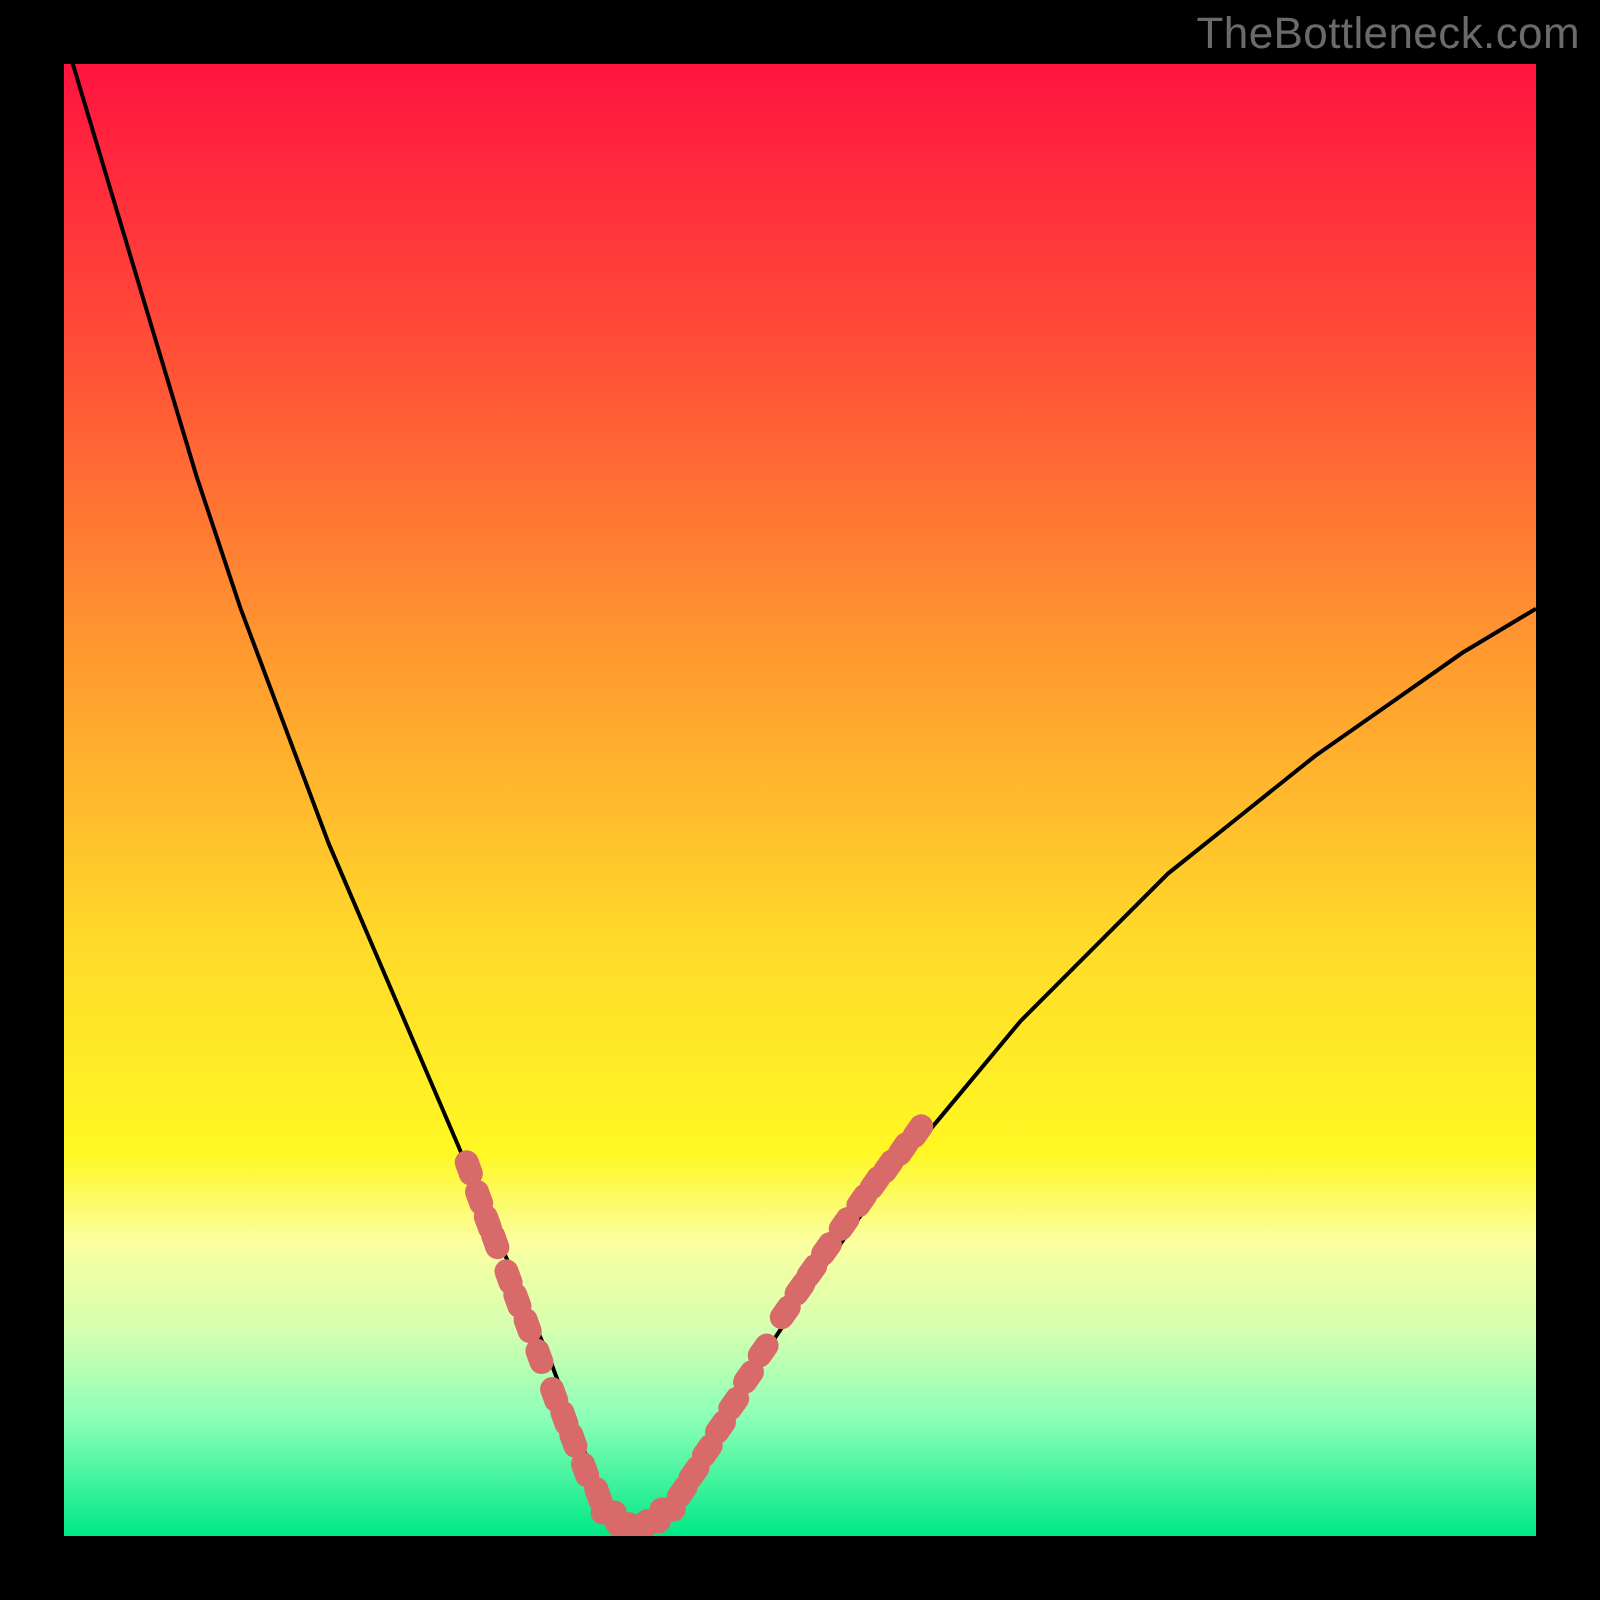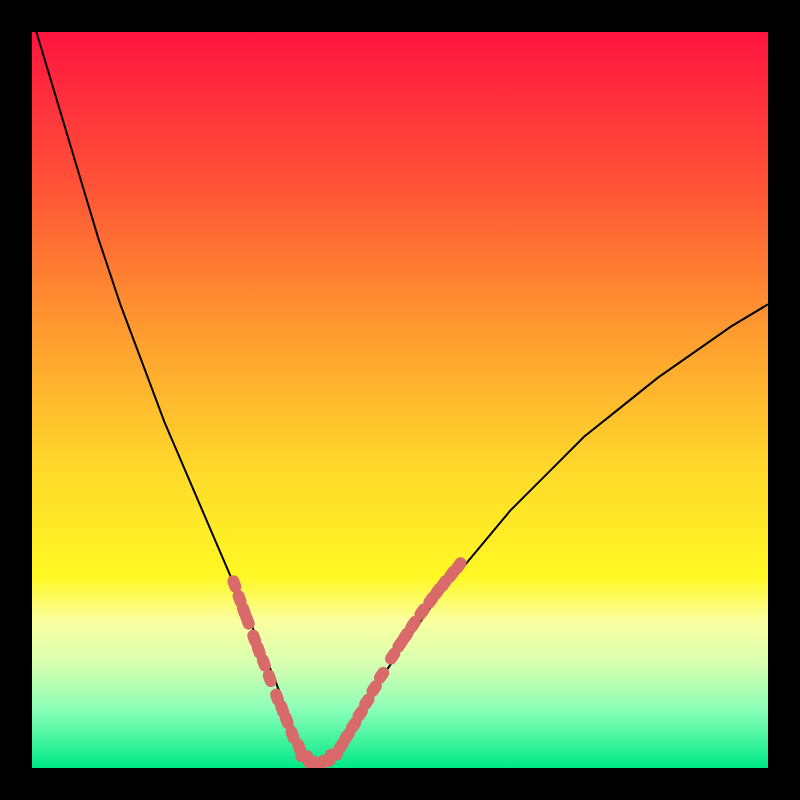--- a/index.html
+++ b/index.html
@@ -49,20 +49,21 @@
     font-weight: 500;
     letter-spacing: 0.2px;
     user-select: none;
   }
 </style>
 </head>
 <body>
 
 <div class="frame">
 
+  <div class="watermark">TheBottleneck.com</div>
 
   <div class="plot-area">
     <svg class="gradient-bg" viewBox="0 0 736 736" preserveAspectRatio="none">
       <defs>
         <linearGradient id="bg-grad" x1="0" y1="0" x2="0" y2="1">
             <stop offset="0%" stop-color="#ff1440"></stop>
             <stop offset="20%" stop-color="#ff5037"></stop>
             <stop offset="40%" stop-color="#ff9930"></stop>
             <stop offset="60%" stop-color="#ffdb2a"></stop>
             <stop offset="74%" stop-color="#fff824"></stop>

